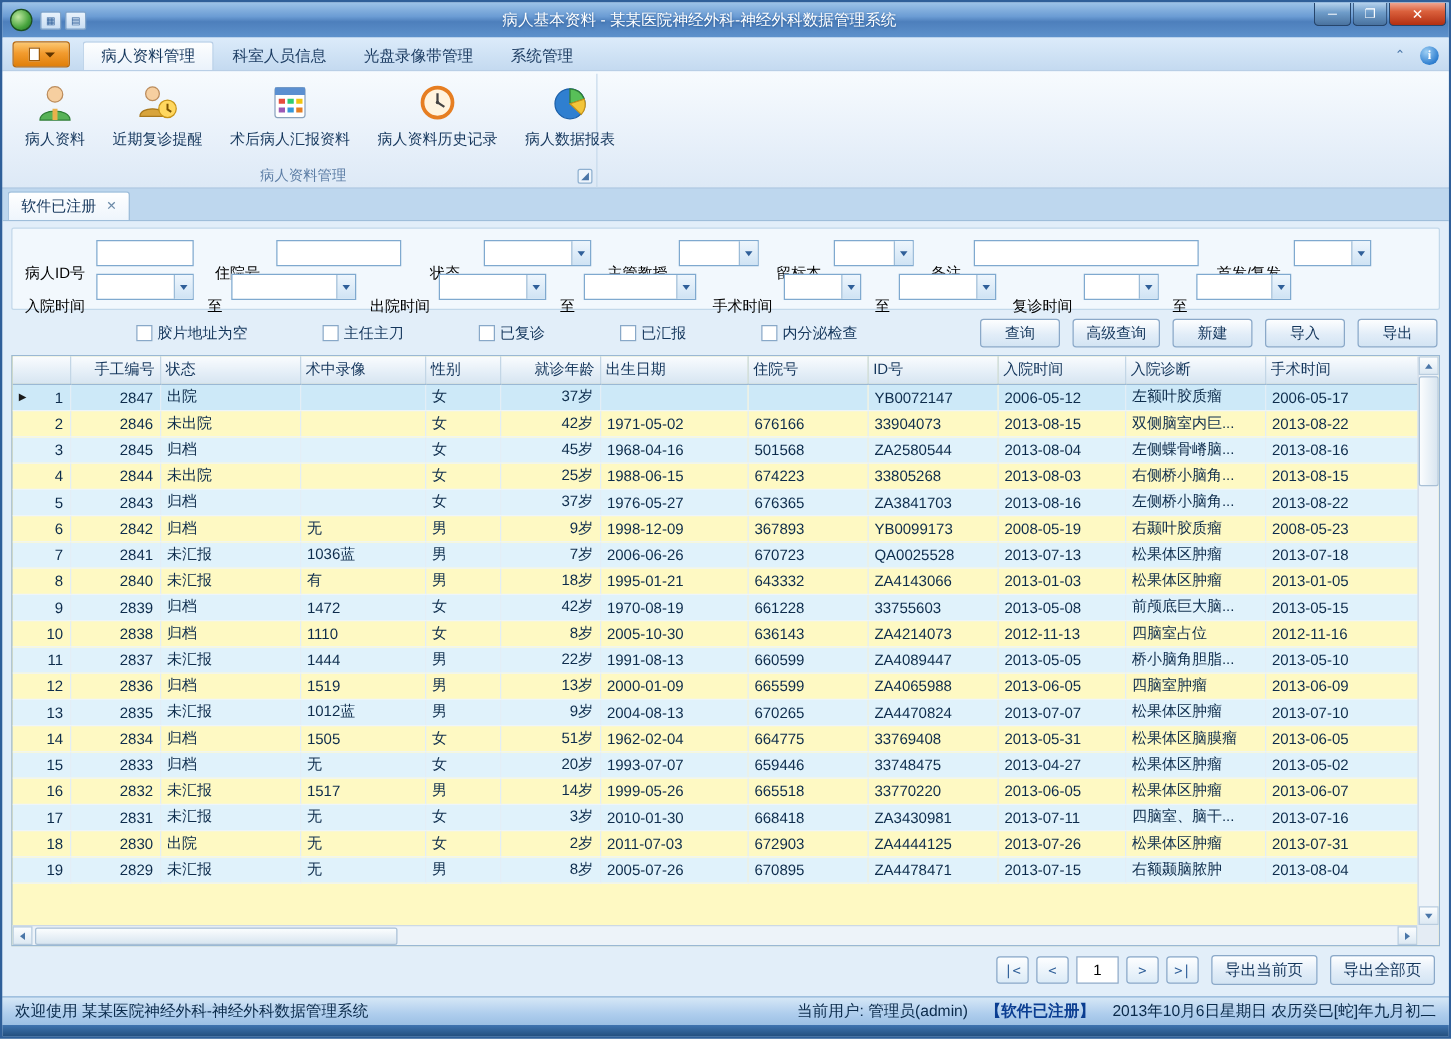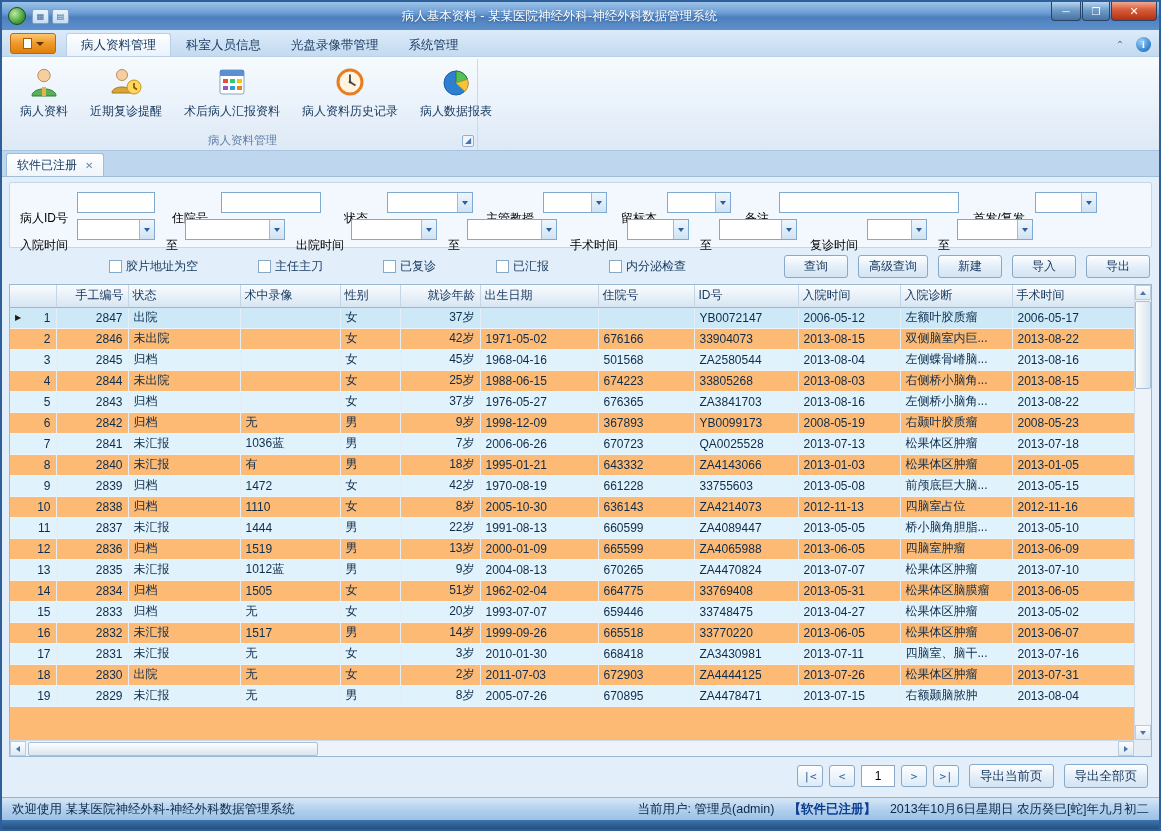--- a/index.html
+++ b/index.html
@@ -57,21 +57,21 @@
 
 
 .action-row{flex:none;height:36px;display:flex;align-items:center;padding:0 2px;}
 .cb-group{display:flex;align-items:center;gap:24px;margin-left:62px;}
 .cb{display:flex;align-items:center;gap:4px;cursor:pointer;color:#14365c;padding-left:36px;}
 .cb .box{width:13px;height:13px;background:#fff;border:1px solid #88a8c8;flex:none;}
 .btn-group{margin-left:auto;display:flex;gap:10px;}
 .abtn{min-width:64px;height:23px;padding:0 10px;border:1px solid #8aa8c8;border-radius:3px;background:linear-gradient(#fdfeff,#e2edf8 55%,#d3e4f3);color:#14365c;font-size:12px;display:flex;align-items:center;justify-content:center;cursor:pointer;}
 
 
-.grid-wrap{flex:1;position:relative;border:1px solid #9ab8d4;background:#fdba74;overflow:hidden;min-height:0;}
+.grid-wrap{flex:1;position:relative;border:1px solid #9ab8d4;background:#fef9c3;overflow:hidden;min-height:0;}
 table.grid{border-collapse:collapse;table-layout:fixed;}
 .grid th{height:22px;font-weight:normal;font-size:12px;color:#14365c;background:linear-gradient(#fafcfe,#e4eef7 60%,#d7e5f1);border-right:1px solid #c3d6e6;border-bottom:1px solid #9ab8d4;padding:0 4px;text-align:left;white-space:nowrap;overflow:hidden;}
 .grid td{height:21px;font-size:12px;color:#0d2c4c;border-right:1px solid #e3eef6;border-bottom:1px solid #eef5fa;padding:0 5px;white-space:nowrap;overflow:hidden;}
 .grid tr.alt td{background:#e0f2fb;}
 .grid tr.sel td{background:#cde9f8;}
 .grid td.r,.grid th.r{text-align:right;}
 .ind-cell{display:flex;align-items:center;justify-content:flex-end;gap:4px;}
 .row-arrow{font-size:8px;color:#1a1a1a;margin-right:auto;}
 .vscroll{position:absolute;top:0;right:0;bottom:16px;width:17px;background:#edf3f9;border-left:1px solid #cdd9e6;}
 .hscroll{position:absolute;left:0;right:17px;bottom:0;height:16px;background:#edf3f9;border-top:1px solid #cdd9e6;display:flex;align-items:center;}
@@ -579,21 +579,21 @@
               <td>
                 <div class="ind-cell">
                   <span>16</span>
                 </div>
               </td>
               <td class="r">2832</td>
               <td>未汇报</td>
               <td>1517</td>
               <td>男</td>
               <td class="r">14岁</td>
-              <td>1999-09-26</td>
+              <td>1999-05-26</td>
               <td>665518</td>
               <td>33770220</td>
               <td>2013-06-05</td>
               <td>松果体区肿瘤</td>
               <td>2013-06-07</td>
             </tr>
             <tr class="alt">
               <td>
                 <div class="ind-cell">
                   <span>17</span>

